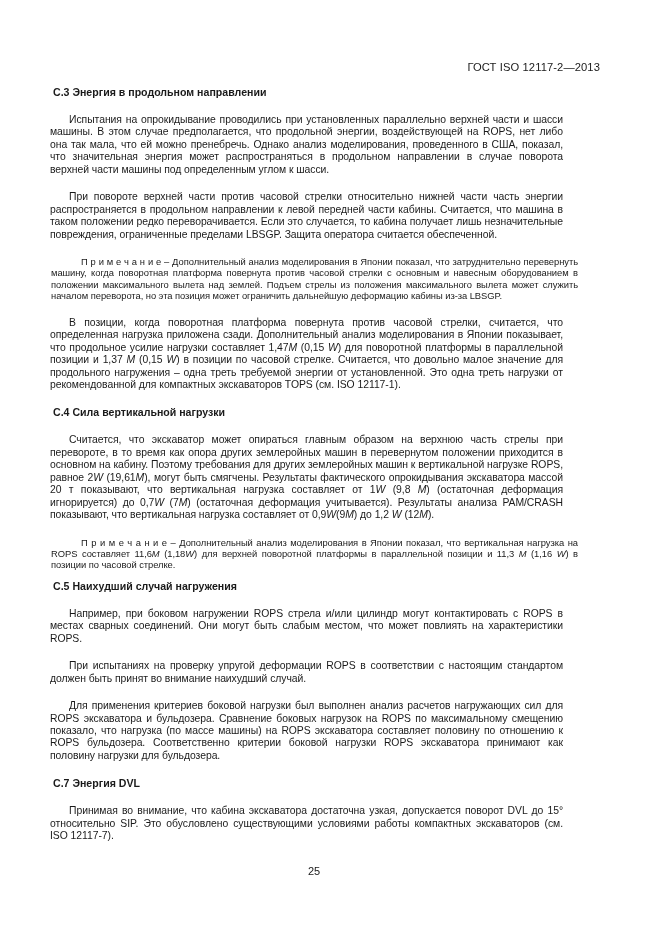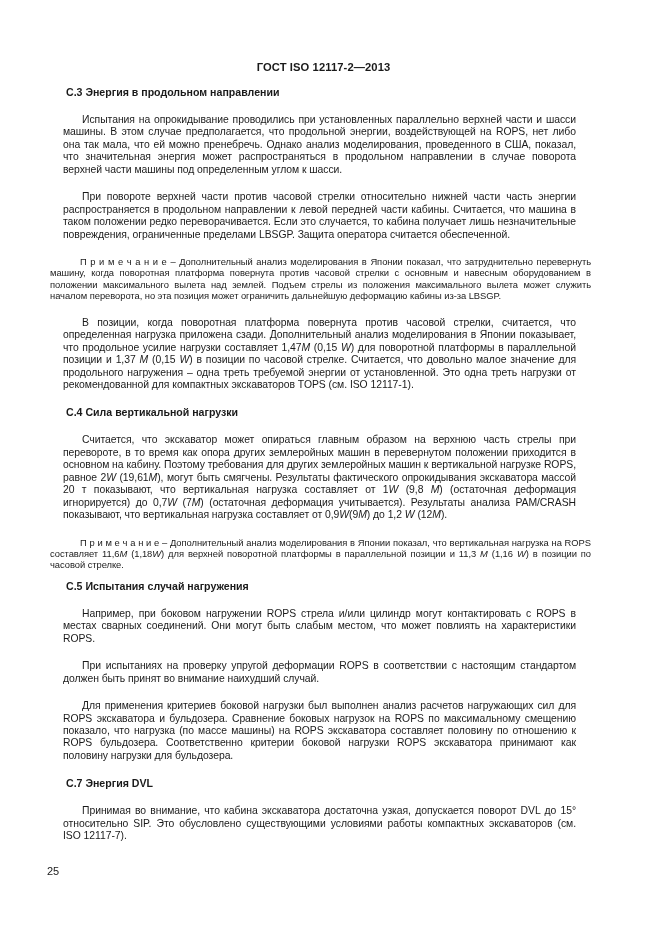--- a/index.html
+++ b/index.html
@@ -14,64 +14,64 @@
     height: 935px;
     background: #ffffff;
     color: #1a1a1a;
     overflow: hidden;
   }
   .running-header {
     position: absolute;
     top: 61px;
     left: 47px;
     width: 553px;
-    text-align: center;
-    font-weight: bold;
+    text-align: right;
+    font-weight: normal;
     font-size: 11.2px;
     letter-spacing: 0.1px;
   }
   .content {
     position: absolute;
     top: 86px;
-    left: 48px;
+    left: 35px;
     width: 543px;
   }
   .section { margin-top: 8px; }
   .section:first-child { margin-top: 0; }
   .heading {
     font-size: 10.6px;
     font-weight: bold;
     margin: 0 0 4px 18px;
     line-height: 13px;
   }
   .para {
     margin: 15px;
     font-size: 10.4px;
     line-height: 12.45px;
     text-align: justify;
     text-indent: 19px;
     letter-spacing: -0.05px;
     hyphens: auto;
   }
   .note {
-    margin: 7px 0 9px 2px;
+    margin: 7px 0 9px 16px;
     font-size: 9.4px;
     line-height: 11.4px;
     text-align: justify;
     text-indent: 30px;
     letter-spacing: -0.05px;
     hyphens: auto;
   }
   .i { font-style: italic; }
   .page-number {
     position: absolute;
     bottom: 58px;
     left: 47px;
     width: 534px;
-    text-align: left;
+    text-align: center;
     font-size: 11px;
   }
 </style>
 </head>
 <body>
 
 <div class="page">
   <div class="running-header">ГОСТ ISO 12117-2—2013</div>
 
   <div class="content" id="content">
@@ -83,21 +83,21 @@
         <p class="para"><span>В позиции, когда поворотная платформа повернута против часовой стрелки, считается, что определенная нагрузка приложена сзади. Дополнительный анализ моделирования в Японии показывает, что продольное усилие нагрузки составляет 1,47</span><span class="i">M</span><span> (0,15 </span><span class="i">W</span><span>) для поворотной платформы в параллельной позиции и 1,37 </span><span class="i">M</span><span> (0,15 </span><span class="i">W</span><span>) в позиции по часовой стрелке. Считается, что довольно малое значение для продольного нагружения – одна треть требуемой энергии от установленной. Это одна треть нагрузки от рекомендованной для компактных экскаваторов TOPS (см. ISO 12117-1).</span></p>
       </section>
 
   <section class="section">
     <h2 class="heading">C.4 Сила вертикальной нагрузки</h2>
   <p class="para"><span>Считается, что экскаватор может опираться главным образом на верхнюю часть стрелы при перевороте, в то время как опора других землеройных машин в перевернутом положении приходится в основном на кабину. Поэтому требования для других землеройных машин к вертикальной нагрузке ROPS, равное 2</span><span class="i">W</span><span> (19,61</span><span class="i">M</span><span>), могут быть смягчены. Результаты фактического опрокидывания экскаватора массой 20 т показывают, что вертикальная нагрузка составляет от 1</span><span class="i">W</span><span> (9,8 </span><span class="i">M</span><span>) (остаточная деформация игнорируется) до 0,7</span><span class="i">W</span><span> (7</span><span class="i">M</span><span>) (остаточная деформация учитывается). Результаты анализа PAM/CRASH показывают, что вертикальная нагрузка составляет от 0,9</span><span class="i">W</span><span>(9</span><span class="i">M</span><span>) до 1,2 </span><span class="i">W</span><span> (12</span><span class="i">M</span><span>).</span></p>
         <p class="note"><span>П р и м е ч а н и е  – Дополнительный анализ моделирования в Японии показал, что вертикальная нагрузка на ROPS составляет 11,6</span><span class="i">M</span><span> (1,18</span><span class="i">W</span><span>) для верхней поворотной платформы в параллельной позиции и 11,3 </span><span class="i">M</span><span> (1,16 </span><span class="i">W</span><span>) в позиции по часовой стрелке.</span></p>
       </section>
 
   <section class="section">
-    <h2 class="heading">C.5 Испытания случай нагружения</h2>
+    <h2 class="heading">C.5 Наихудший случай нагружения</h2>
   <p class="para"><span>Например, при боковом нагружении ROPS стрела и/или цилиндр могут контактировать с ROPS в местах сварных соединений. Они могут быть слабым местом, что может повлиять на характеристики ROPS.</span></p>
         <p class="para"><span>При испытаниях на проверку упругой деформации ROPS в соответствии с настоящим стандартом должен быть принят во внимание наихудший случай.</span></p>
       </section>
 
   <section class="section">
   <p class="para"><span>Для применения критериев боковой нагрузки был выполнен анализ расчетов нагружающих сил для ROPS экскаватора и бульдозера. Сравнение боковых нагрузок на ROPS по максимальному смещению показало, что нагрузка (по массе машины) на ROPS экскаватора составляет половину по отношению к ROPS бульдозера. Соответственно критерии боковой нагрузки ROPS экскаватора принимают как половину нагрузки для бульдозера.</span></p>
       </section>
 
   <section class="section">
     <h2 class="heading">C.7 Энергия DVL</h2>

